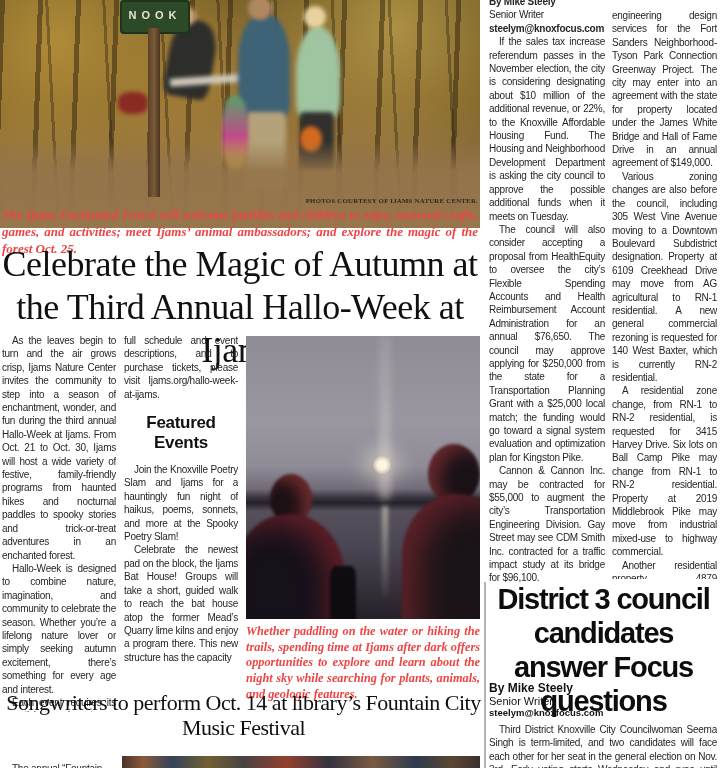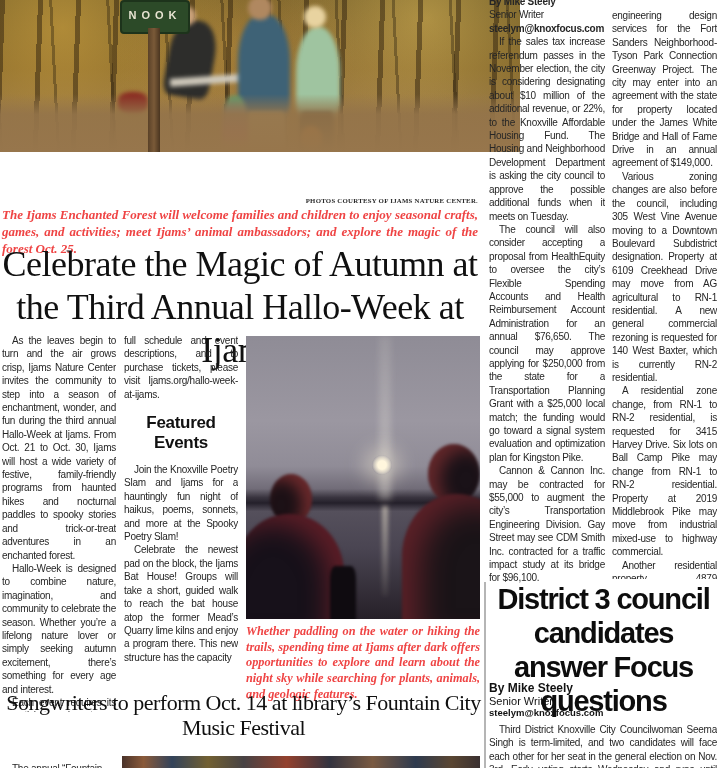--- a/index.html
+++ b/index.html
@@ -1,27 +1,27 @@
 <!DOCTYPE html>
 <html><head>
 <meta charset="utf-8">
 <style>
   html,body{margin:0;padding:0;background:#ffffff;}
   .page{position:relative;width:720px;height:768px;overflow:hidden;background:#fff;
         font-family:"Liberation Sans",sans-serif;color:#222;}
   .abs{position:absolute;}
 
   
-  .forest{left:0;top:0;width:480px;height:152px;overflow:hidden;
+  .forest{left:0;top:0;width:480px;height:228px;overflow:hidden;
     background:
       radial-gradient(circle at 12% 18%, rgba(224,176,70,.55), transparent 38%),
       radial-gradient(circle at 82% 12%, rgba(233,196,96,.5), transparent 33%),
       radial-gradient(circle at 45% 30%, rgba(210,160,70,.35), transparent 40%),
       radial-gradient(circle at 55% 88%, rgba(170,130,70,.55), transparent 60%),
-      linear-gradient(180deg,#6e5a26 0%,#7c6028 45%,#8a6d3c 68%,#8a6b42 100%); padding-left: 40px;}
+      linear-gradient(180deg,#6e5a26 0%,#7c6028 45%,#8a6d3c 68%,#8a6b42 100%);}
   .forest .trunks{position:absolute;inset:0;
     background:
       repeating-linear-gradient(92deg, rgba(46,32,14,.5) 0 5px, rgba(0,0,0,0) 5px 38px),
       repeating-linear-gradient(87deg, rgba(30,22,10,.35) 0 3px, rgba(0,0,0,0) 3px 57px);}
   .forest .ground{position:absolute;left:0;bottom:0;width:100%;height:38%;
     background:linear-gradient(180deg, rgba(139,108,61,0) 0%, rgba(148,116,74,.9) 35%, #97764c 100%);}
   .blob{position:absolute;filter:blur(2px);}
   .nook{position:absolute;left:120px;top:0;width:66px;height:30px;background:#2c4a28;
     border:2px solid #1d331b;border-radius:4px;color:#e8e4d2;
     font:700 11px/26px "Liberation Sans",sans-serif;letter-spacing:5px;text-align:center;filter:none;}

